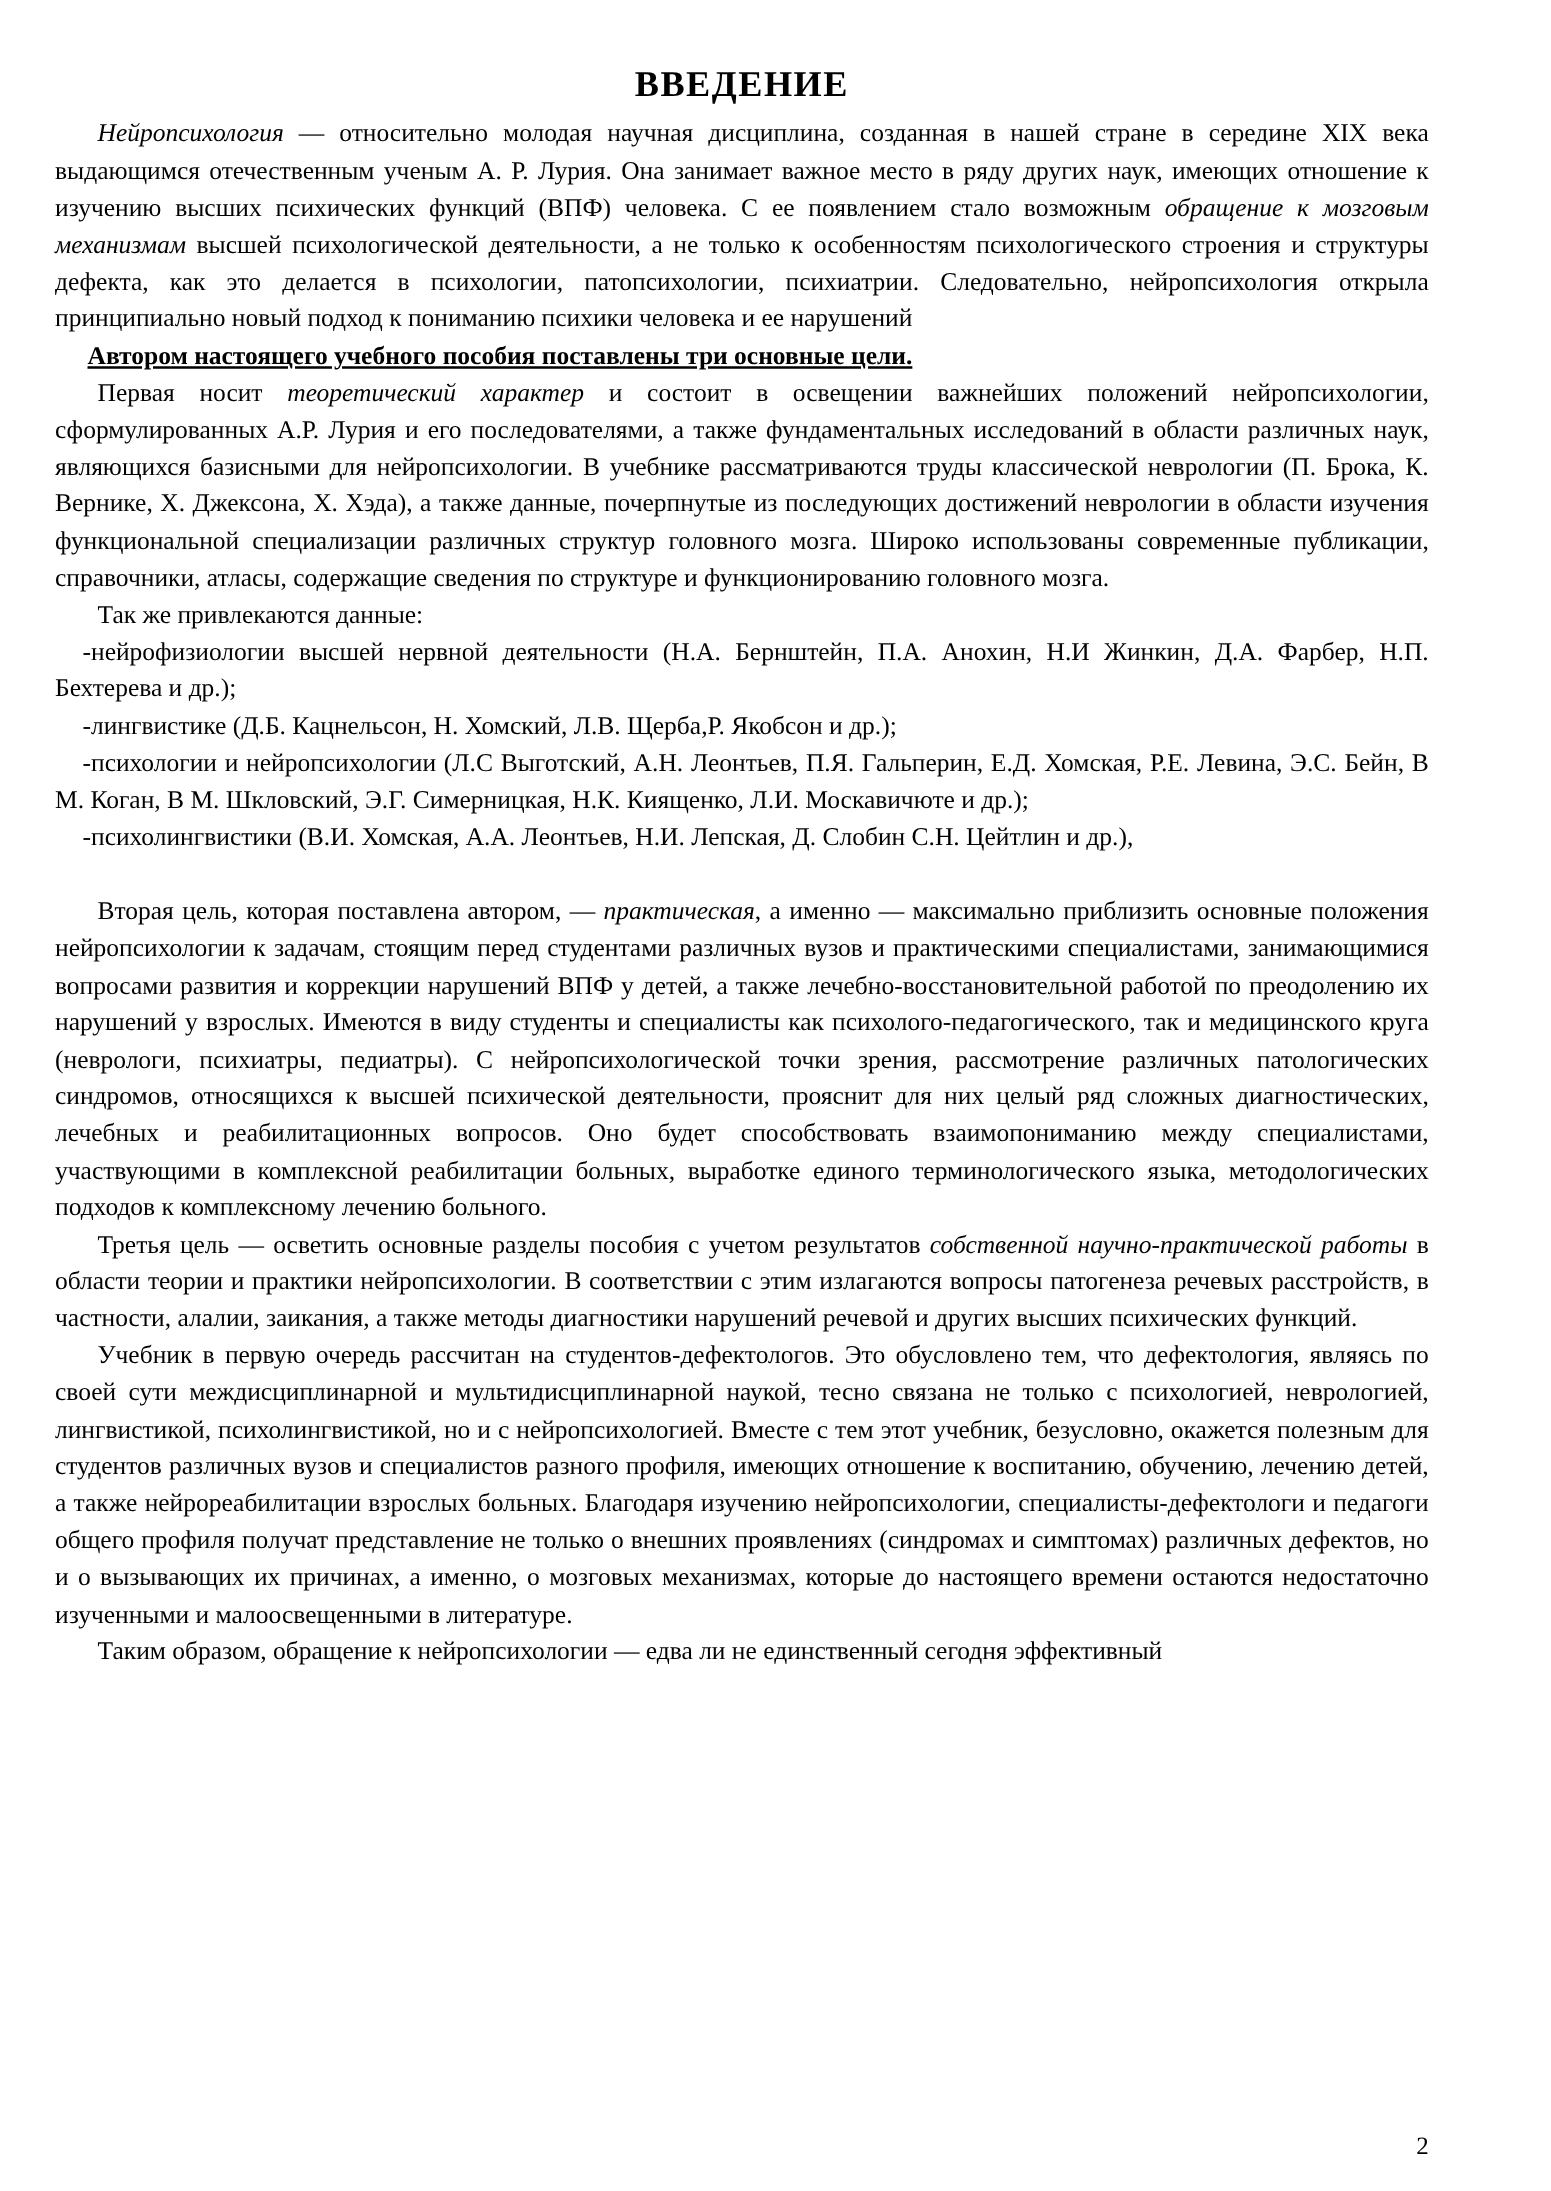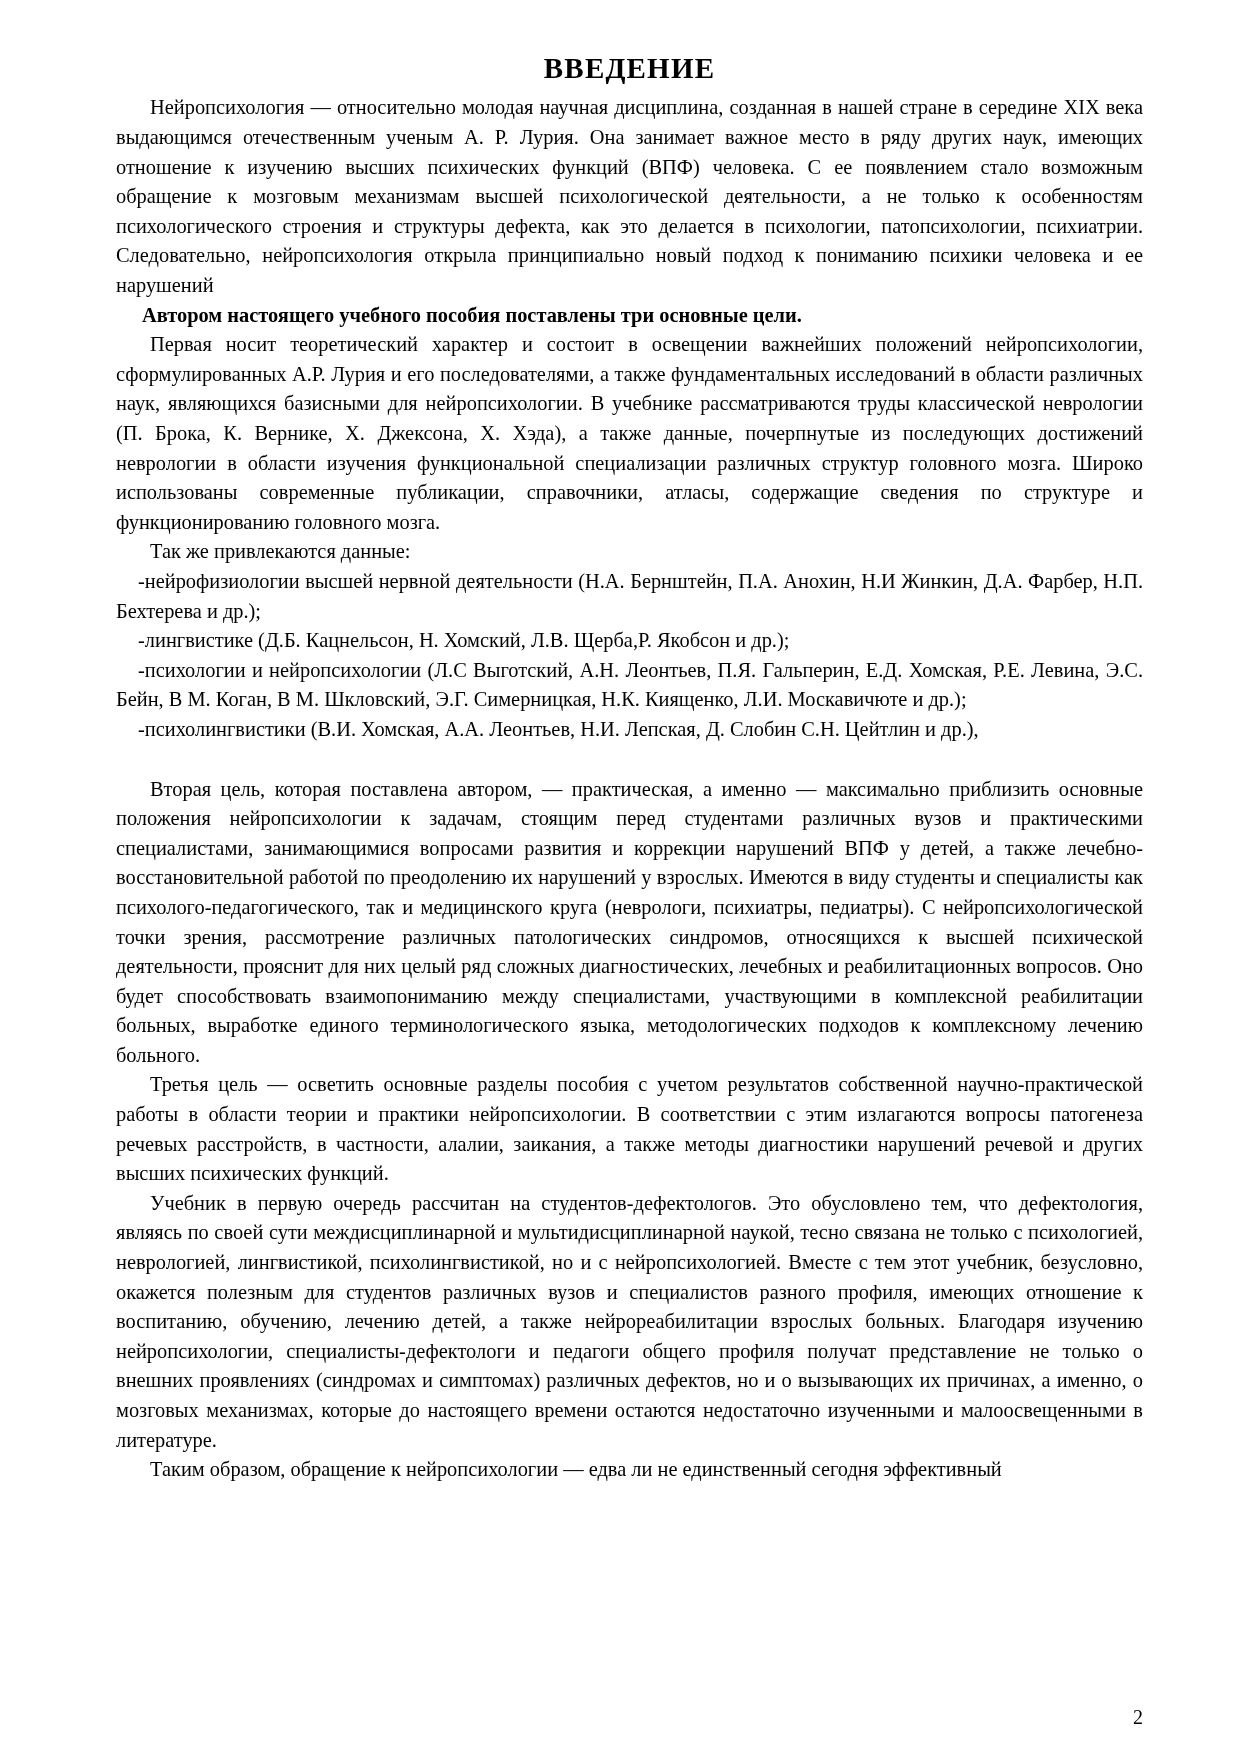--- a/index.html
+++ b/index.html
@@ -8,21 +8,21 @@
     padding: 0;
     background: #ffffff;
   }
   .page {
     position: relative;
     width: 1241px;
     height: 1753px;
     margin: 0 auto;
     background: #ffffff;
     box-sizing: border-box;
-    padding: 52px 98px 30px 116px;
+    padding: 52px 98px 30px 44px;
     font-family: "Liberation Serif", "DejaVu Serif", serif;
     color: #000000;
     overflow: hidden;
   }
   .doc-title {
     font-size: 29px;
     font-weight: bold;
     text-align: center;
     letter-spacing: 1.2px;
     margin: 0 0 9px 0;
@@ -37,22 +37,24 @@
     text-indent: 34px;
     hyphens: none;
   }
   p.para.list-item {
     text-indent: 22px;
   }
   p.para.bold {
     font-weight: bold;
     text-indent: 26px;
     text-align: left;
+    text-decoration: underline;
   }
   .it {
+    font-style: italic;
   }
   .spacer {
     height: 30px;
   }
   .page-number {
     position: absolute;
     right: 98px;
     bottom: 26px;
     font-size: 20px;
     line-height: 1;

